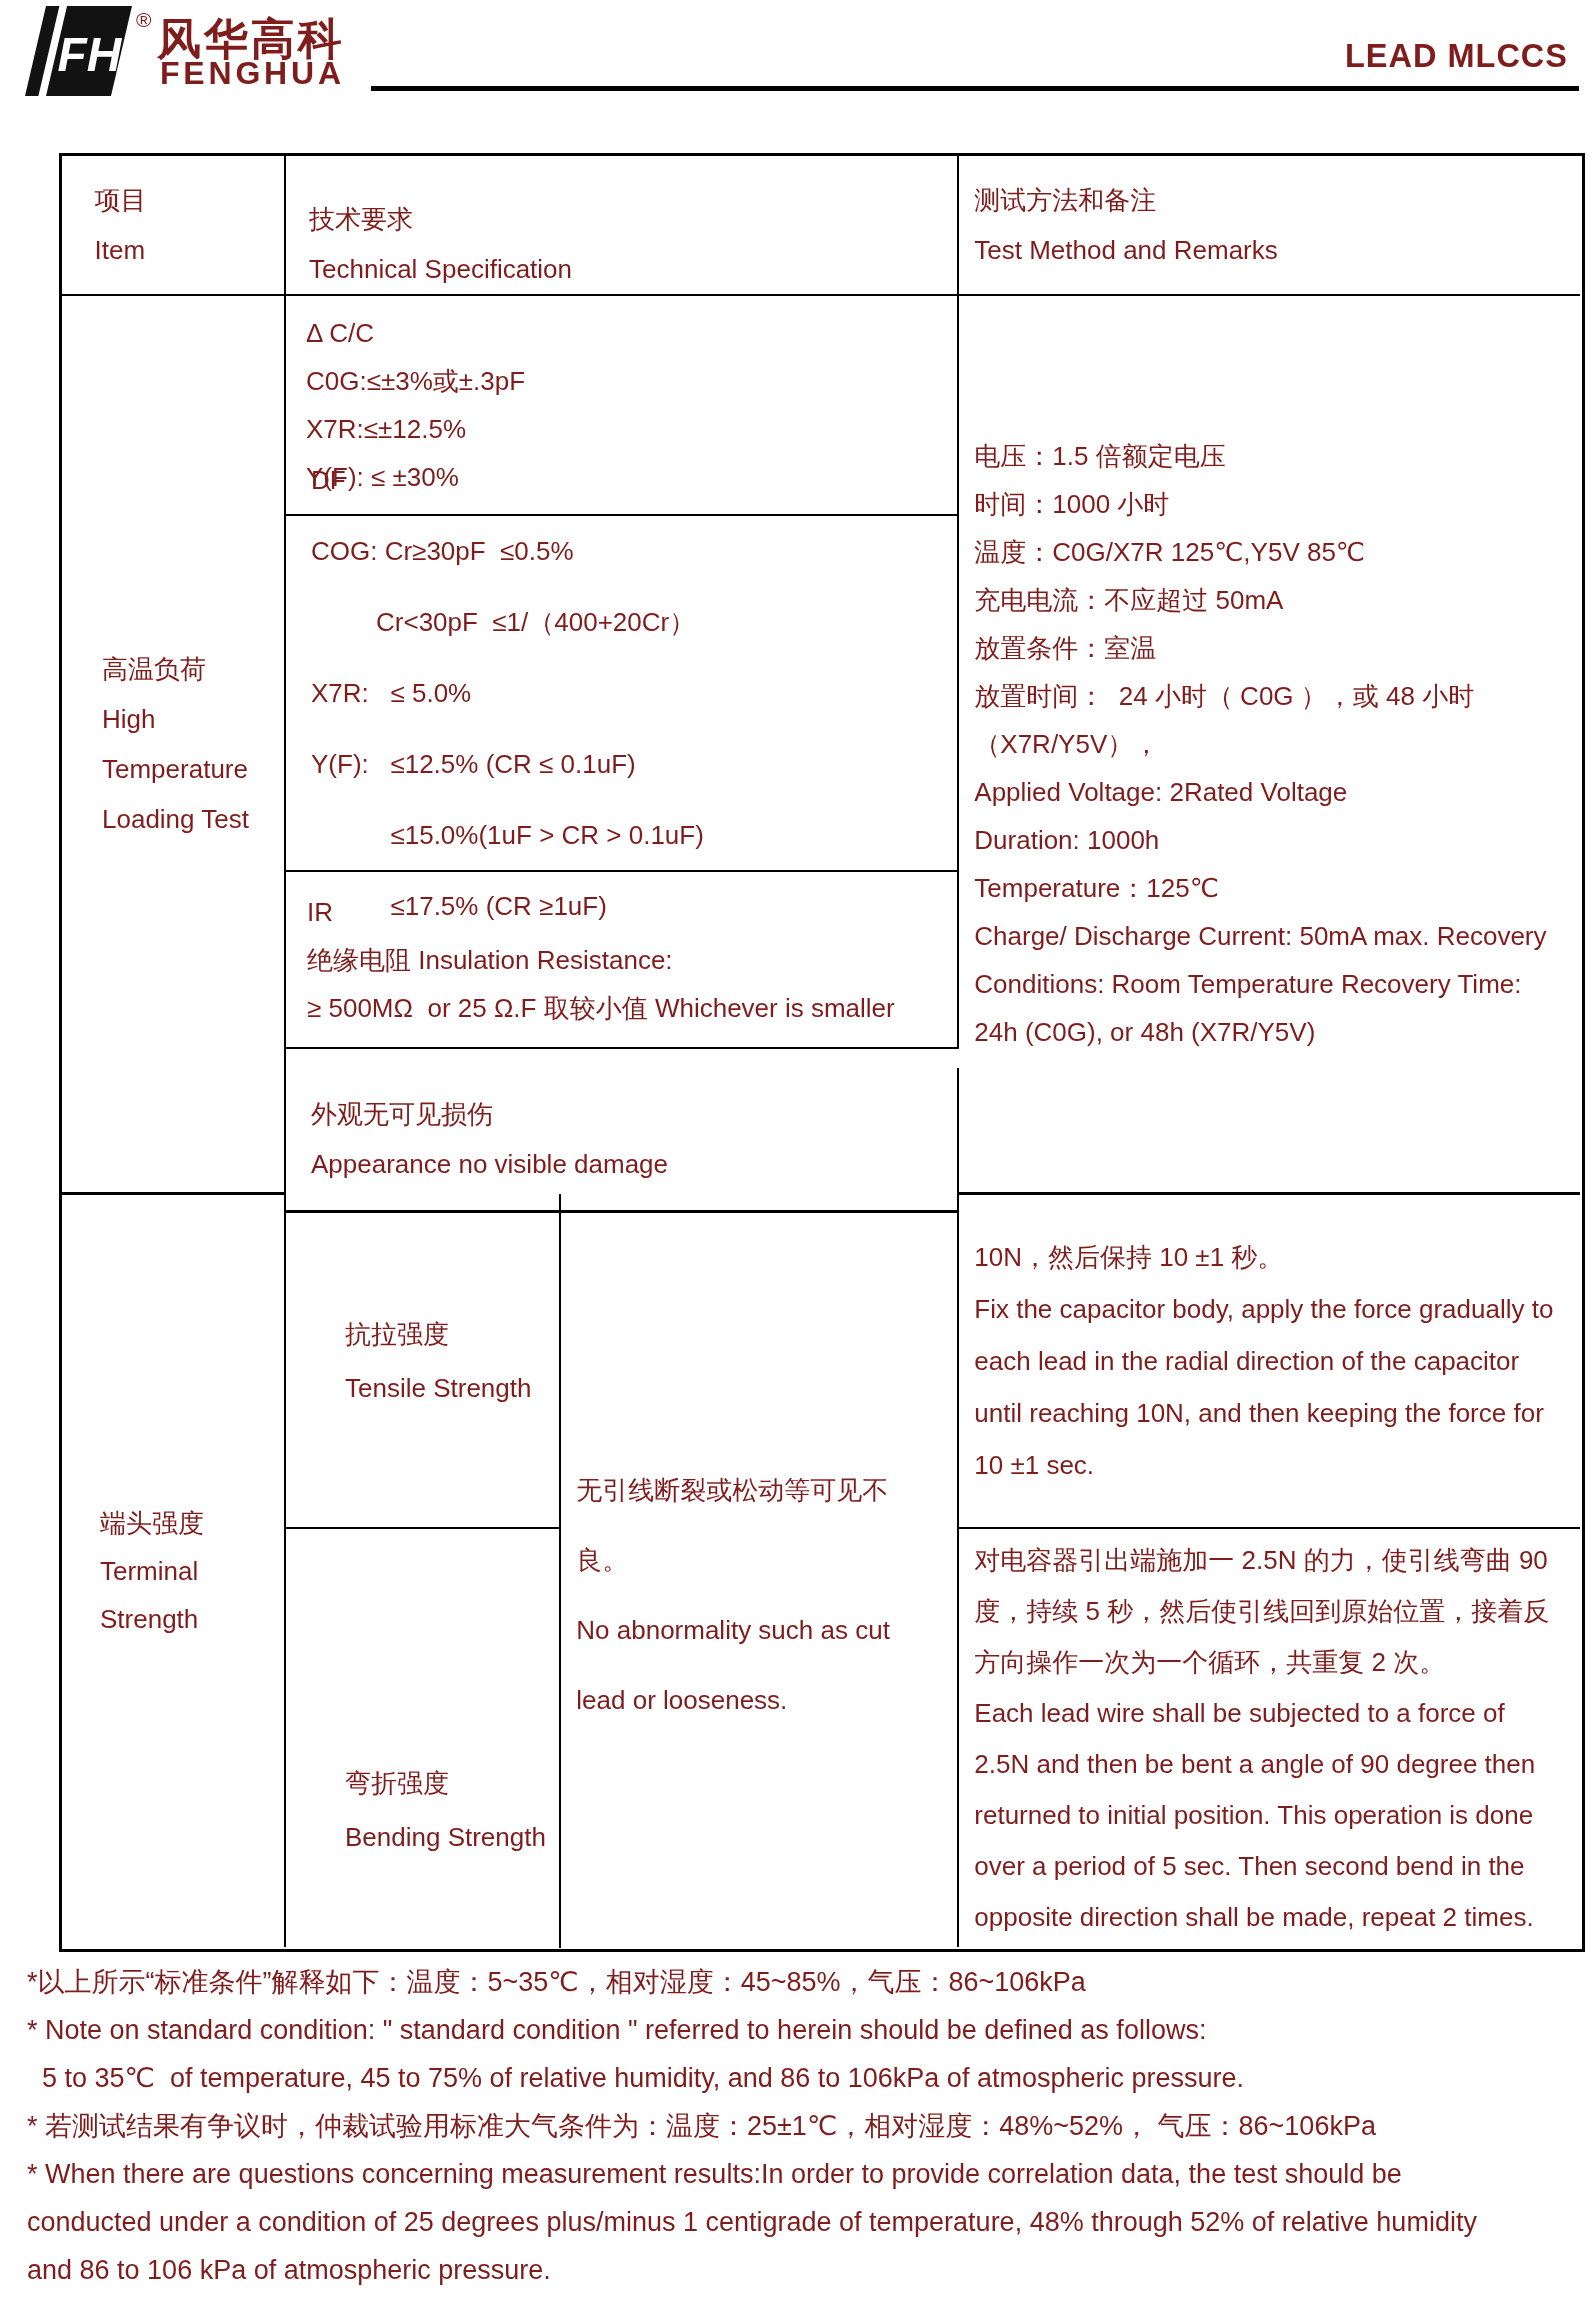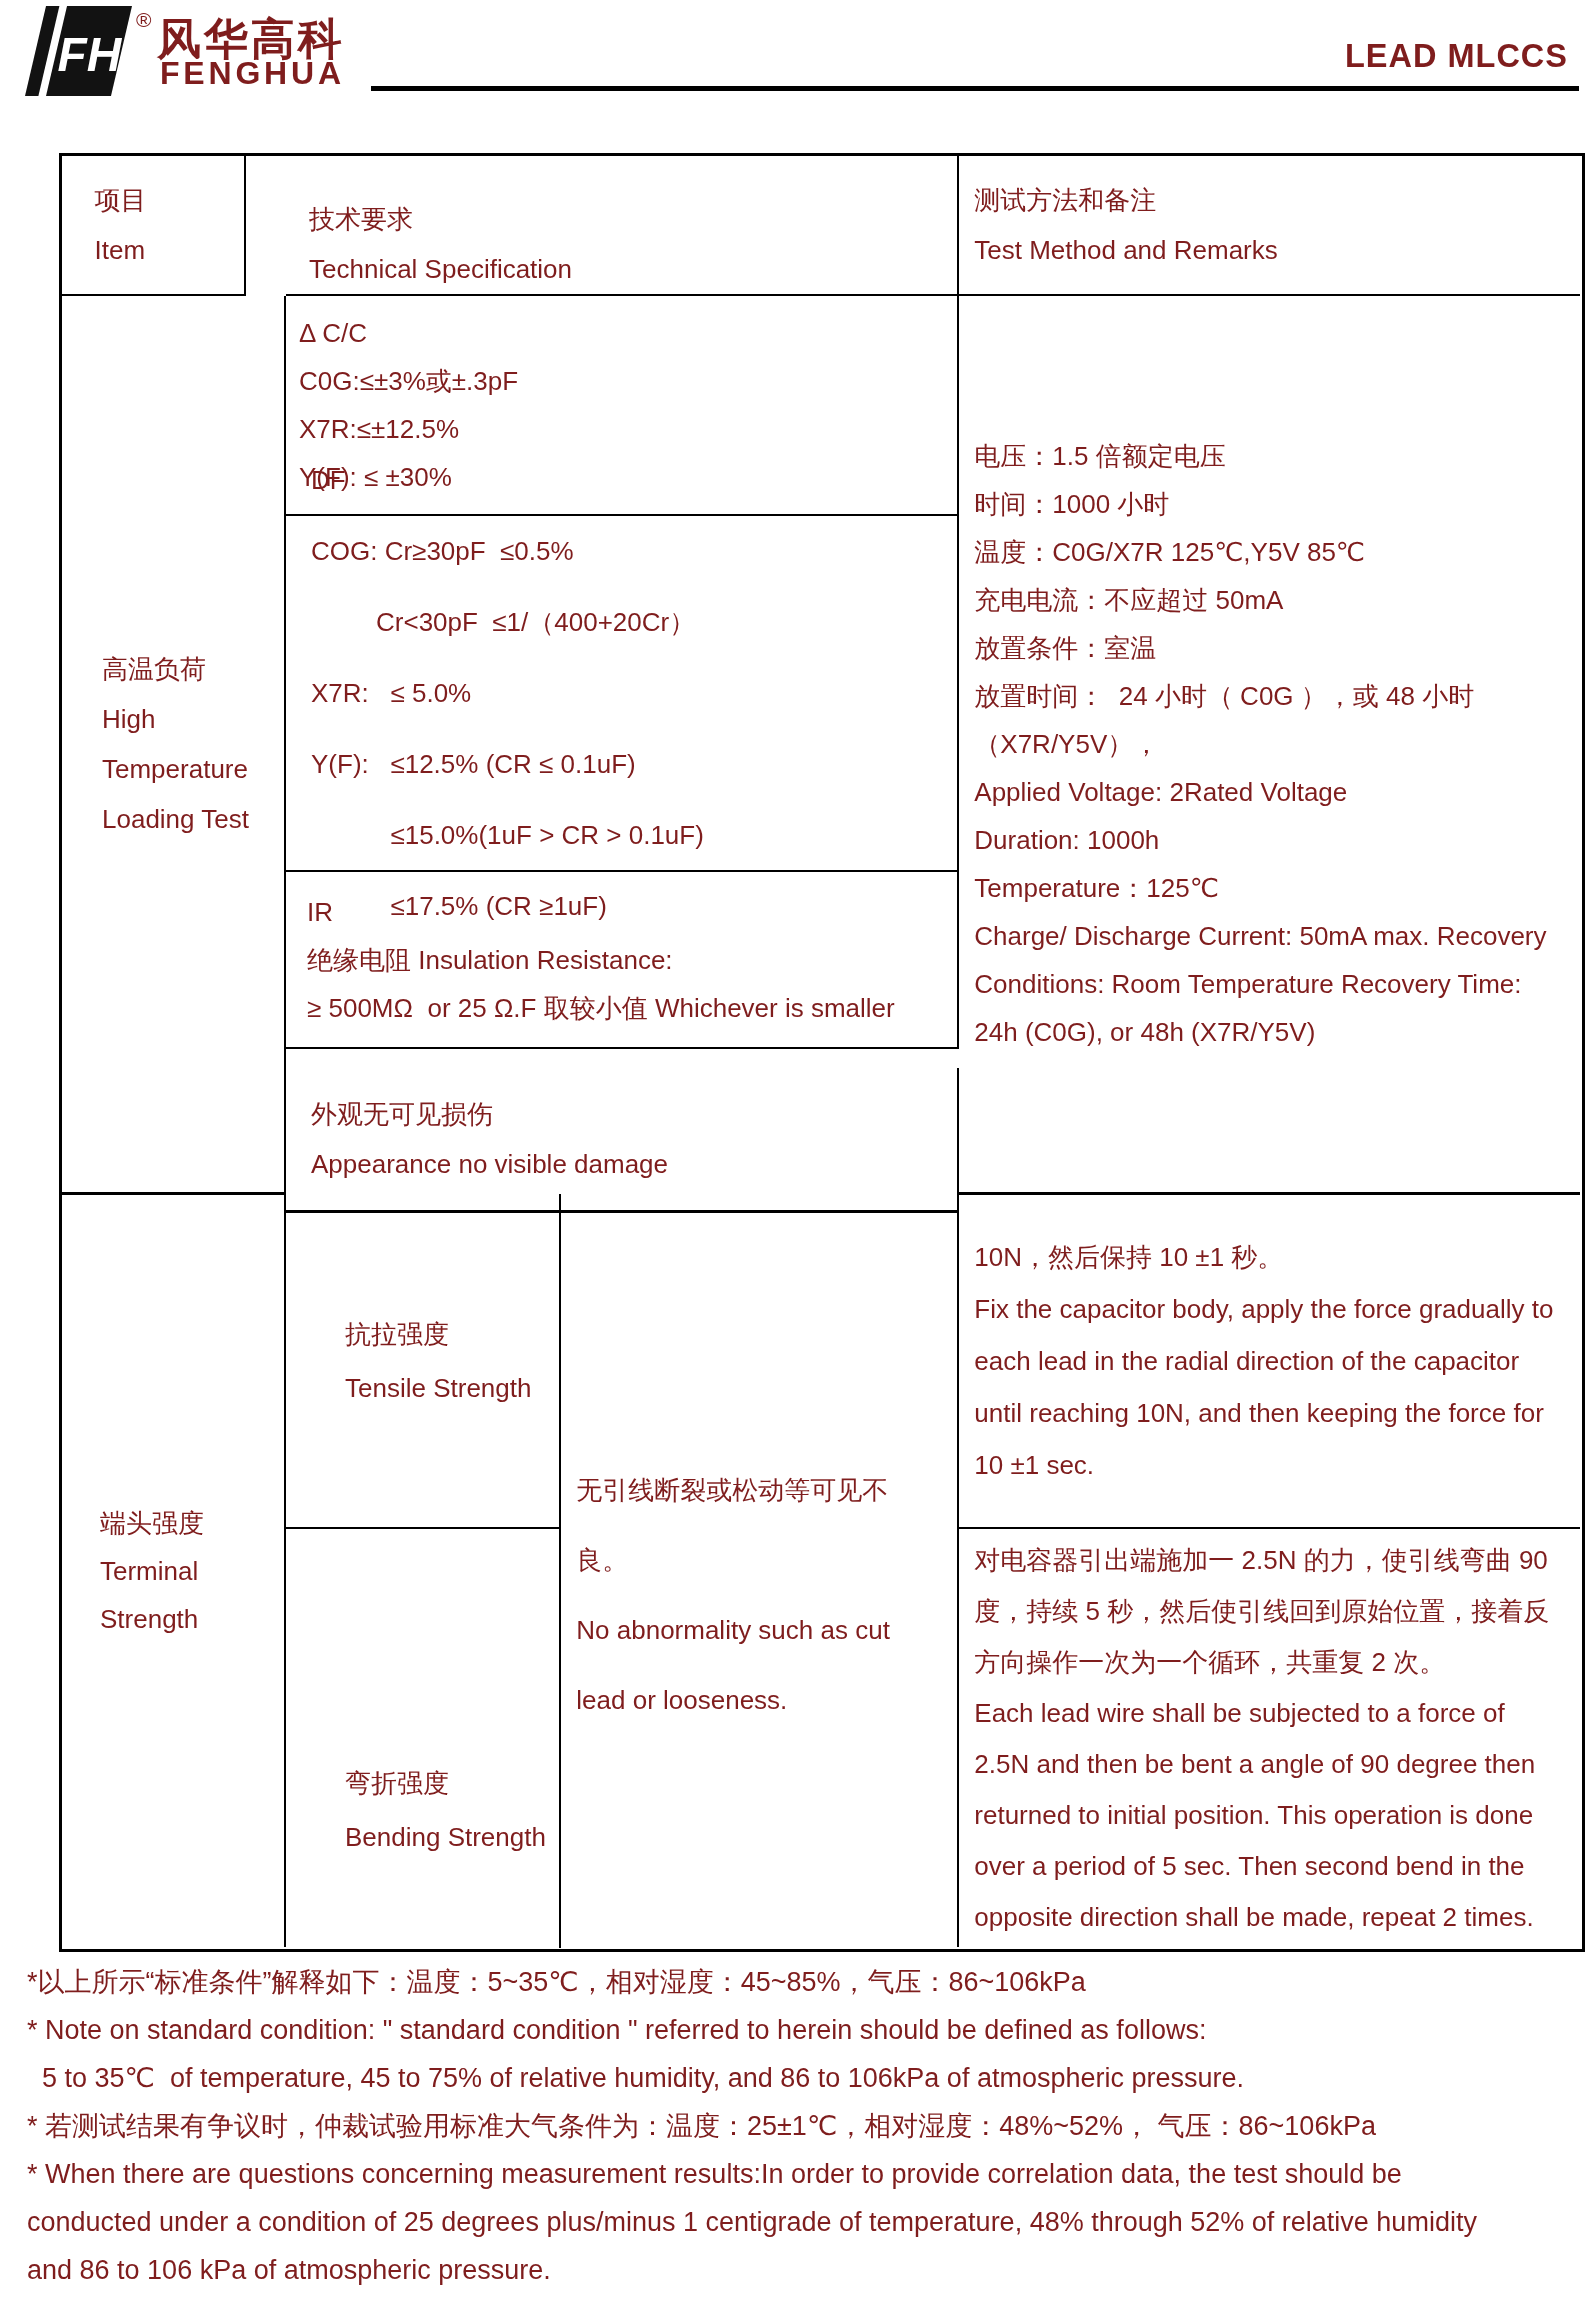--- a/index.html
+++ b/index.html
@@ -26,27 +26,27 @@
     position:absolute; box-sizing:border-box;
     display:flex; flex-direction:column; justify-content:center;
     font-size:26px; line-height:48px;
   }
   .cell .ln { white-space:pre; }
   .br  { border-right:2.9px solid #000; }
   .bb  { border-bottom:2.9px solid #000; }
   .bb4 { border-bottom:3.8px solid #000; }
 
   
-  .h-item   { left:0;     top:0; width:184px; height:140px; padding-left:32.5px; line-height:50px; }
+  .h-item   { left:0;     top:0; width:224px; height:140px; padding-left:32.5px; line-height:50px; }
   .h-spec   { left:224px; top:0; width:673px; height:140px; padding-left:23px; line-height:50px;justify-content:flex-end; }
   .h-method { left:897px; top:0; width:621px; height:140px; padding-left:15.3px; line-height:50px; }
 
   
   .c-httest  { left:0;     top:140px; width:224px; height:899px; padding-left:40px; line-height:50px; }
-  .c-dcc     { left:224px; top:140px; width:673px; height:220px; padding-left:13px; }
+  .c-dcc     { left:224px; top:140px; width:673px; height:220px; padding-left:20px; }
   .c-df      { left:224px; top:359px; width:673px; height:357px; padding-left:25px;gap:23px; }
   .c-ir      { left:224px; top:716px; width:673px; height:177px; padding-left:21px; }
   .c-app     { left:224px; top:912px; width:673px; height:145px; padding-left:25px; line-height:50px; }
   .c-method1 { left:897px; top:140px; width:621px; height:899px; padding-left:15.3px; padding-right:7.6px; }
 
   
   .c-term    { left:0;     top:1038px; width:224px; height:753px; padding-left:38px; }
   .c-tensile { left:224px; top:1038px; width:275px; height:335px; padding-left:59px; line-height:54px; }
   .c-bending { left:224px; top:1373px; width:275px; height:419px; padding-left:59px; line-height:54px; padding-top:143px; }
   .c-criteria{ left:499px; top:1038px; width:398px; height:753px; padding-left:15.3px; padding-right:7.6px; line-height:70px; padding-top:48px; }

